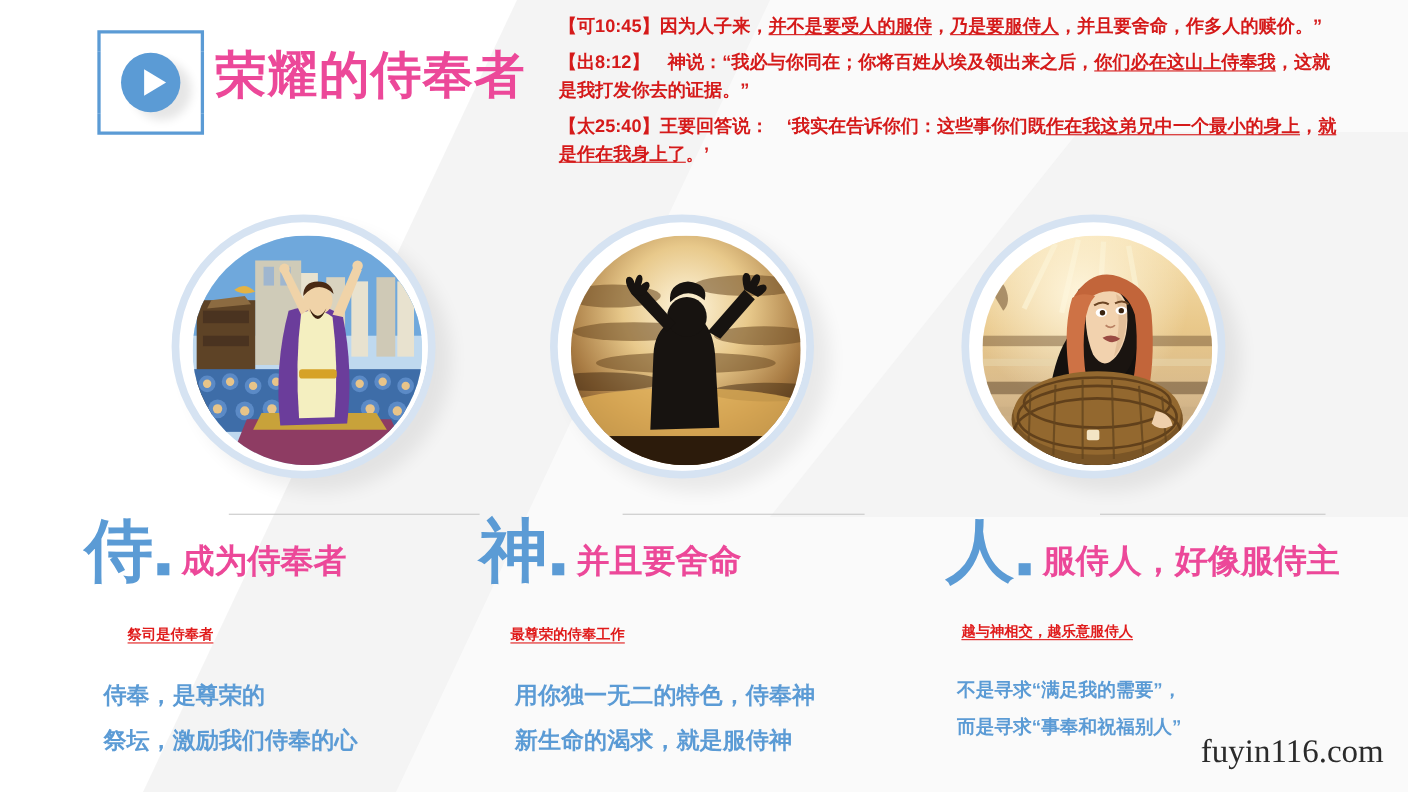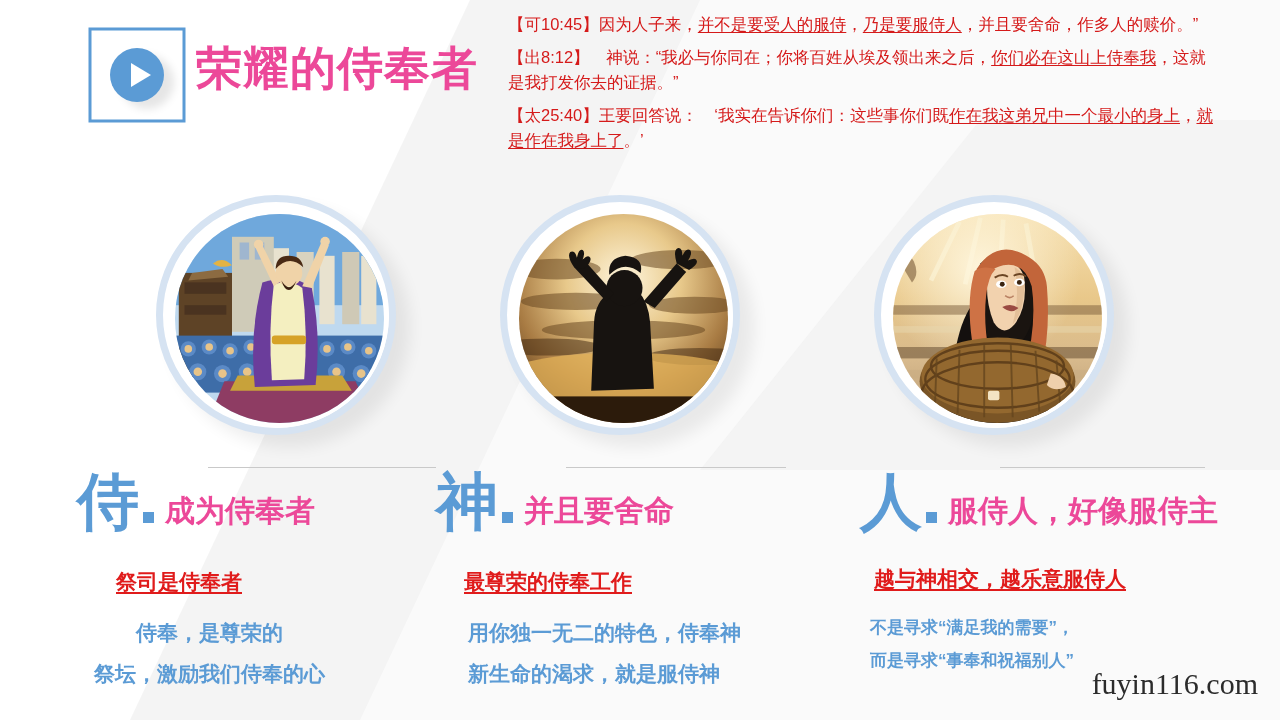--- a/index.html
+++ b/index.html
@@ -68,21 +68,21 @@
     white-space: nowrap;
   }
 
   
   .scripture {
     position: absolute;
     left: 508px; top: 12px;
     width: 712px;
     color: #D51A1A;
     font-size: 16.5px;
-    font-weight: normal;
+    font-weight: bold;
     line-height: 1.48;
     z-index: 3;
   }
   .verse { margin-bottom: 9px; }
   .verse u { text-decoration: underline; text-underline-offset: 2px; }
 
   
   .photos {
     position: absolute;
     left: 0; top: 195px;
@@ -163,33 +163,33 @@
     font-size: 30px;
     font-weight: bold;
     color: #ec4899;
     line-height: 1;
     padding-bottom: 6px;
   }
 
   .red-sub {
     position: absolute;
     color: #E01B1B;
-    font-size: 21px;
+    font-size: 13px;
     font-weight: bold;
     text-decoration: underline;
     text-underline-offset: 3px;
     white-space: nowrap;
     font-family: Liberation Mono, monospace;
   }
   .col.c1 .red-sub { left: 56px; top: 113px; }
   .col.c2 .red-sub { left: 28px; top: 113px; }
   .col.c3 .red-sub { left: 24px; top: 110px; }
 
   .blue-lines { position: absolute; }
-  .col.c1 .blue-lines { left: 34px; top: 158px; text-align: center; }
+  .col.c1 .blue-lines { left: 34px; top: 158px; }
   .col.c2 .blue-lines { left: 32px; top: 158px; }
   .col.c3 .blue-lines { left: 20px; top: 156px; }
   .blue-line {
     color: #5B9BD5;
     font-size: 21px;
     font-weight: bold;
     line-height: 1.95;
     white-space: nowrap;
   }
   .col.c3 .blue-line { font-size: 17px; }

